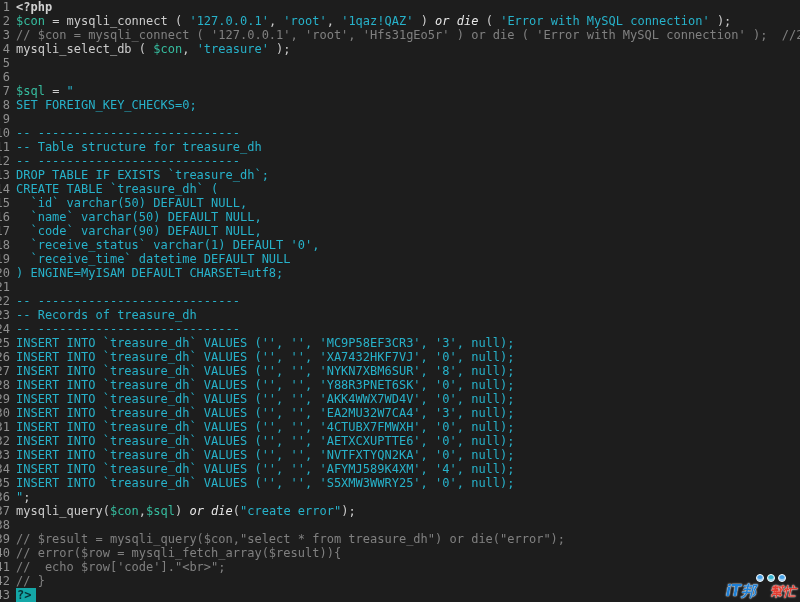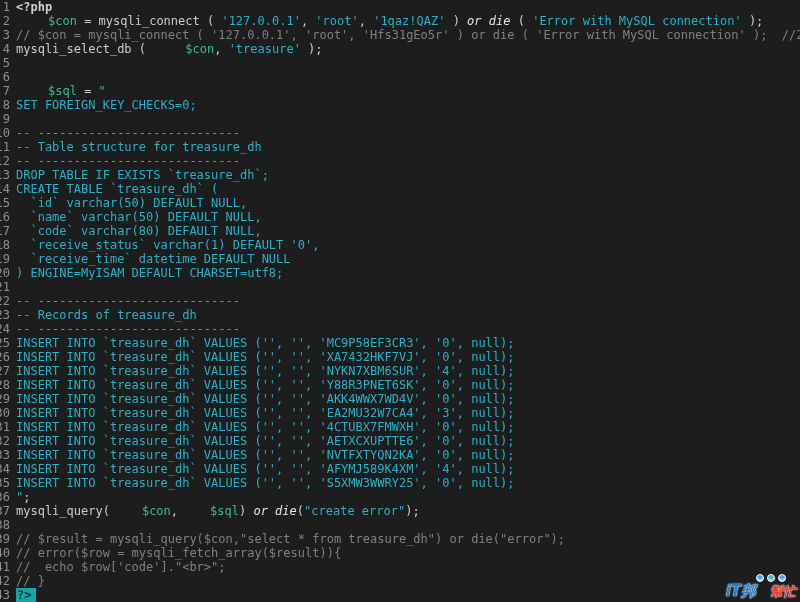--- a/index.html
+++ b/index.html
@@ -15,21 +15,21 @@
   }
   .line { height: 14px; line-height: 14px; display: flex; white-space: pre; }
   .ln {
     flex: 0 0 10px; width: 10px; height: 14px;
     position: relative; overflow: hidden;
     color: var(--line_number, #909090);
   }
   .ln span { position: absolute; right: 0; top: 0; white-space: nowrap; }
   .code { flex: 1; padding-left: 6px; overflow: hidden; white-space: pre; }
   .seg-d  { color: var(--default, #cccccc); }
-  .seg-v  { color: var(--variable, #36bd9f); margin-left: 32px; }
+  .seg-v  { color: var(--variable, #36bd9f); }
   .seg-s  { color: var(--string, #27b2ca); }
   .seg-k  { color: var(--keyword, #e8e8e8); font-weight: normal; font-style: italic; }
   .seg-c  { color: var(--comment, #808080); }
   .seg-p  { color: var(--php_tag, #d0d0d0); font-weight: bold; }
   .seg-sel {
     color: var(--selection_text, #073034);
     background: var(--selection_bg, #14a7a7);
     font-weight: bold; padding: 0 5px 0 1px;
   }
   #watermark {
@@ -65,31 +65,31 @@
       <div class="line"><span class="ln"><span>7</span></span><span class="code"><span class="seg-v">$sql</span><span class="seg-d"> = </span><span class="seg-s">"</span></span></div>
       <div class="line"><span class="ln"><span>8</span></span><span class="code"><span class="seg-s">SET FOREIGN_KEY_CHECKS=0;</span></span></div>
       <div class="line"><span class="ln"><span>9</span></span><span class="code"></span></div>
       <div class="line"><span class="ln"><span>10</span></span><span class="code"><span class="seg-s">-- ----------------------------</span></span></div>
       <div class="line"><span class="ln"><span>11</span></span><span class="code"><span class="seg-s">-- Table structure for treasure_dh</span></span></div>
       <div class="line"><span class="ln"><span>12</span></span><span class="code"><span class="seg-s">-- ----------------------------</span></span></div>
       <div class="line"><span class="ln"><span>13</span></span><span class="code"><span class="seg-s">DROP TABLE IF EXISTS `treasure_dh`;</span></span></div>
       <div class="line"><span class="ln"><span>14</span></span><span class="code"><span class="seg-s">CREATE TABLE `treasure_dh` (</span></span></div>
       <div class="line"><span class="ln"><span>15</span></span><span class="code"><span class="seg-s">  `id` varchar(50) DEFAULT NULL,</span></span></div>
       <div class="line"><span class="ln"><span>16</span></span><span class="code"><span class="seg-s">  `name` varchar(50) DEFAULT NULL,</span></span></div>
-      <div class="line"><span class="ln"><span>17</span></span><span class="code"><span class="seg-s">  `code` varchar(80) DEFAULT NULL,</span></span></div>
+      <div class="line"><span class="ln"><span>17</span></span><span class="code"><span class="seg-s">  `code` varchar(90) DEFAULT NULL,</span></span></div>
       <div class="line"><span class="ln"><span>18</span></span><span class="code"><span class="seg-s">  `receive_status` varchar(1) DEFAULT '0',</span></span></div>
       <div class="line"><span class="ln"><span>19</span></span><span class="code"><span class="seg-s">  `receive_time` datetime DEFAULT NULL</span></span></div>
       <div class="line"><span class="ln"><span>20</span></span><span class="code"><span class="seg-s">) ENGINE=MyISAM DEFAULT CHARSET=utf8;</span></span></div>
       <div class="line"><span class="ln"><span>21</span></span><span class="code"></span></div>
       <div class="line"><span class="ln"><span>22</span></span><span class="code"><span class="seg-s">-- ----------------------------</span></span></div>
       <div class="line"><span class="ln"><span>23</span></span><span class="code"><span class="seg-s">-- Records of treasure_dh</span></span></div>
       <div class="line"><span class="ln"><span>24</span></span><span class="code"><span class="seg-s">-- ----------------------------</span></span></div>
-      <div class="line"><span class="ln"><span>25</span></span><span class="code"><span class="seg-s">INSERT INTO `treasure_dh` VALUES ('', '', 'MC9P58EF3CR3', '0', null);</span></span></div>
+      <div class="line"><span class="ln"><span>25</span></span><span class="code"><span class="seg-s">INSERT INTO `treasure_dh` VALUES ('', '', 'MC9P58EF3CR3', '3', null);</span></span></div>
       <div class="line"><span class="ln"><span>26</span></span><span class="code"><span class="seg-s">INSERT INTO `treasure_dh` VALUES ('', '', 'XA7432HKF7VJ', '0', null);</span></span></div>
-      <div class="line"><span class="ln"><span>27</span></span><span class="code"><span class="seg-s">INSERT INTO `treasure_dh` VALUES ('', '', 'NYKN7XBM6SUR', '4', null);</span></span></div>
+      <div class="line"><span class="ln"><span>27</span></span><span class="code"><span class="seg-s">INSERT INTO `treasure_dh` VALUES ('', '', 'NYKN7XBM6SUR', '8', null);</span></span></div>
       <div class="line"><span class="ln"><span>28</span></span><span class="code"><span class="seg-s">INSERT INTO `treasure_dh` VALUES ('', '', 'Y88R3PNET6SK', '0', null);</span></span></div>
       <div class="line"><span class="ln"><span>29</span></span><span class="code"><span class="seg-s">INSERT INTO `treasure_dh` VALUES ('', '', 'AKK4WWX7WD4V', '0', null);</span></span></div>
       <div class="line"><span class="ln"><span>30</span></span><span class="code"><span class="seg-s">INSERT INTO `treasure_dh` VALUES ('', '', 'EA2MU32W7CA4', '3', null);</span></span></div>
       <div class="line"><span class="ln"><span>31</span></span><span class="code"><span class="seg-s">INSERT INTO `treasure_dh` VALUES ('', '', '4CTUBX7FMWXH', '0', null);</span></span></div>
       <div class="line"><span class="ln"><span>32</span></span><span class="code"><span class="seg-s">INSERT INTO `treasure_dh` VALUES ('', '', 'AETXCXUPTTE6', '0', null);</span></span></div>
       <div class="line"><span class="ln"><span>33</span></span><span class="code"><span class="seg-s">INSERT INTO `treasure_dh` VALUES ('', '', 'NVTFXTYQN2KA', '0', null);</span></span></div>
       <div class="line"><span class="ln"><span>34</span></span><span class="code"><span class="seg-s">INSERT INTO `treasure_dh` VALUES ('', '', 'AFYMJ589K4XM', '4', null);</span></span></div>
       <div class="line"><span class="ln"><span>35</span></span><span class="code"><span class="seg-s">INSERT INTO `treasure_dh` VALUES ('', '', 'S5XMW3WWRY25', '0', null);</span></span></div>
       <div class="line"><span class="ln"><span>36</span></span><span class="code"><span class="seg-s">"</span><span class="seg-d">;</span></span></div>
       <div class="line"><span class="ln"><span>37</span></span><span class="code"><span class="seg-d">mysqli_query(</span><span class="seg-v">$con</span><span class="seg-d">,</span><span class="seg-v">$sql</span><span class="seg-d">) </span><span class="seg-k">or</span><span class="seg-d"> </span><span class="seg-k">die</span><span class="seg-d">(</span><span class="seg-s">"create error"</span><span class="seg-d">);</span></span></div>

